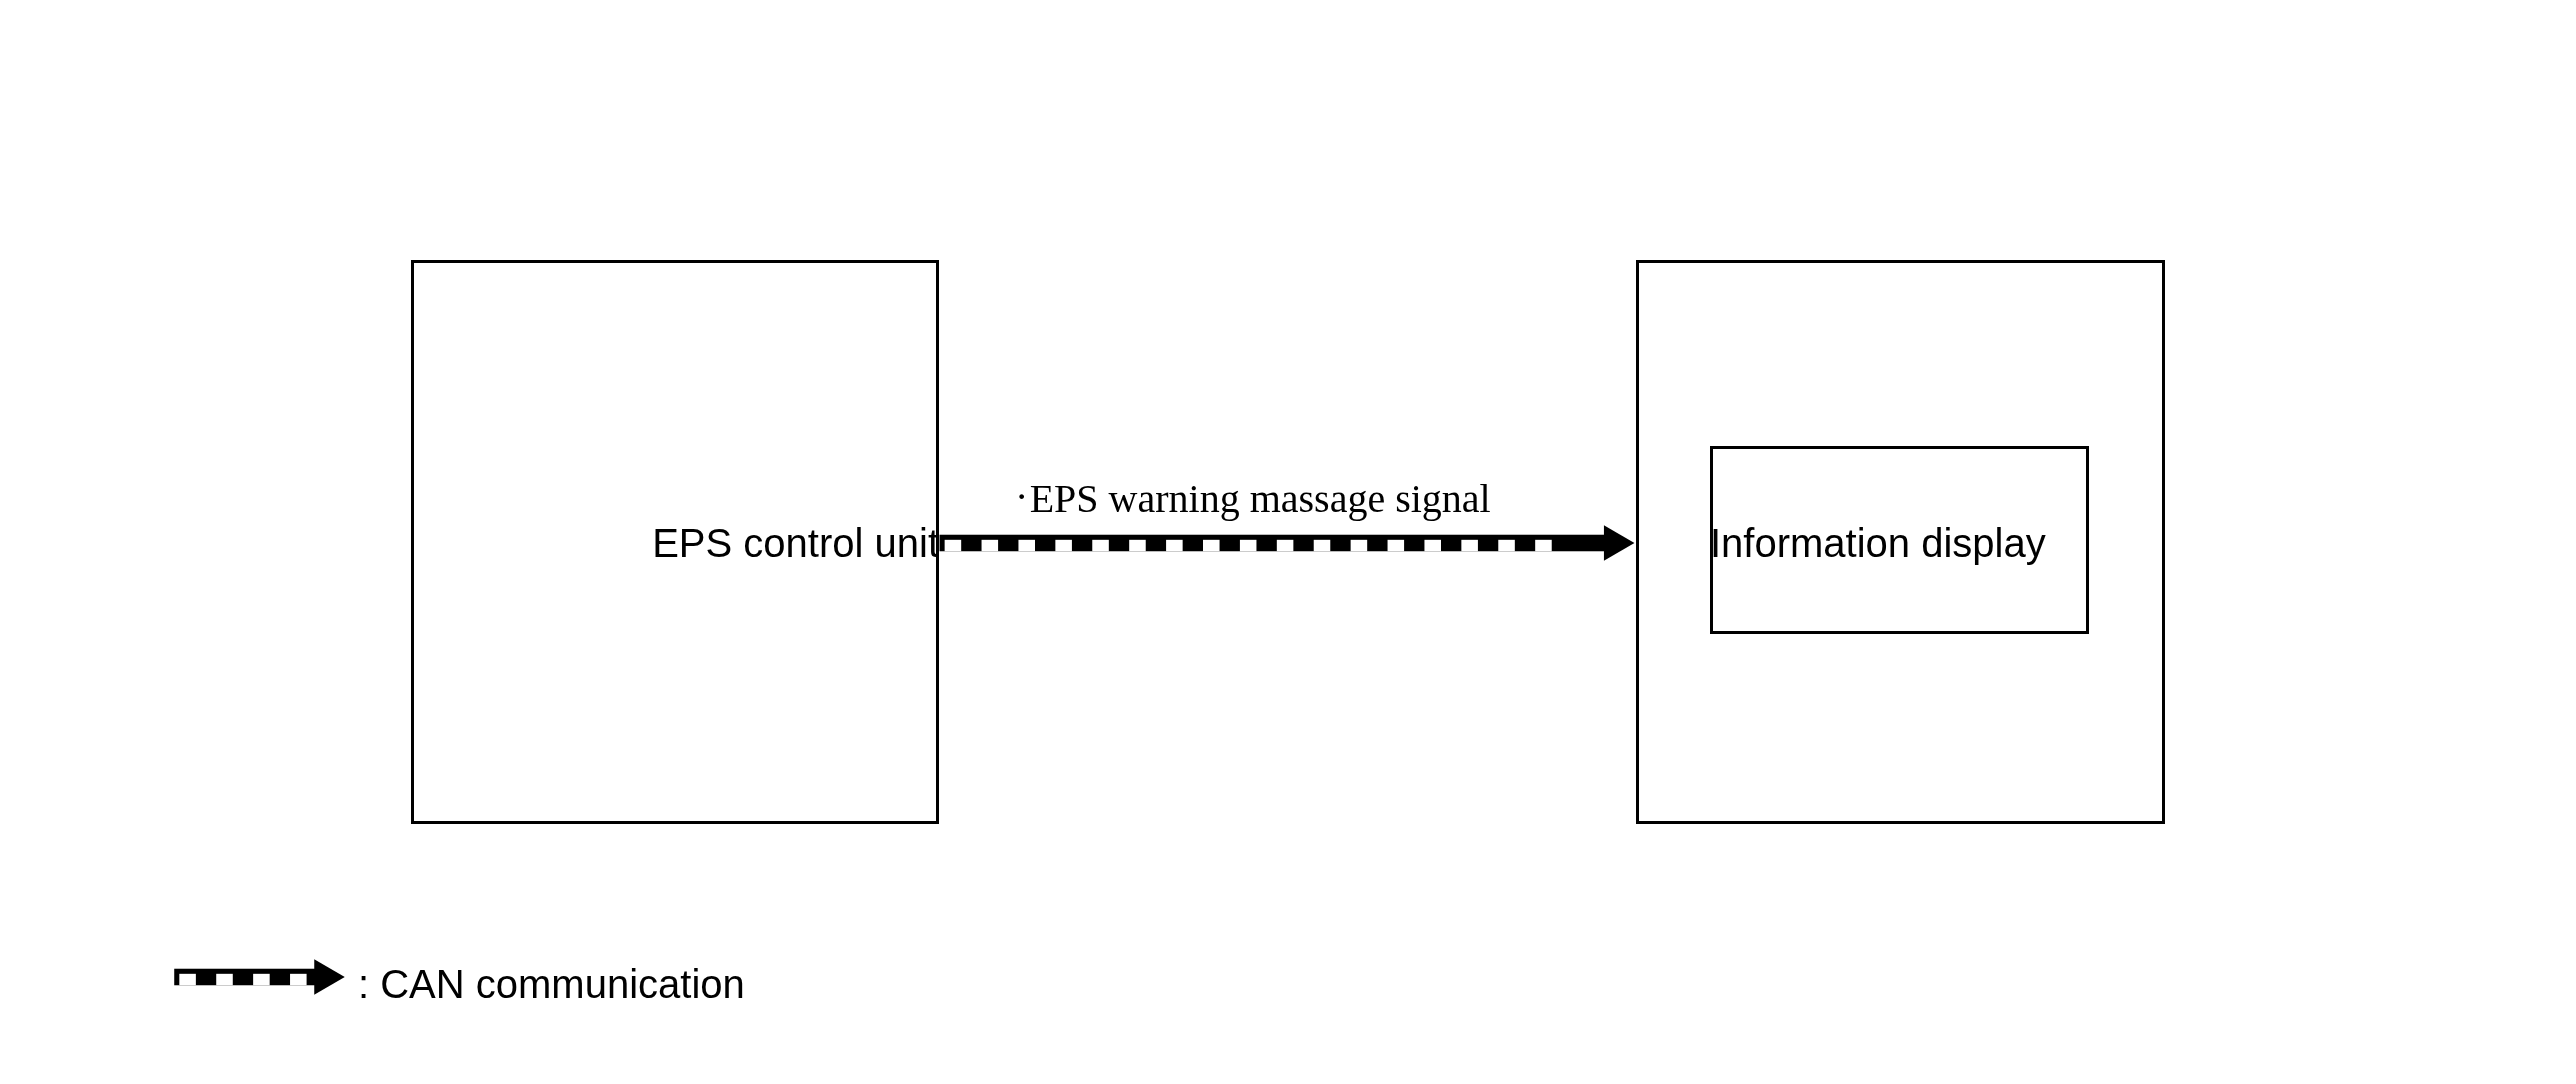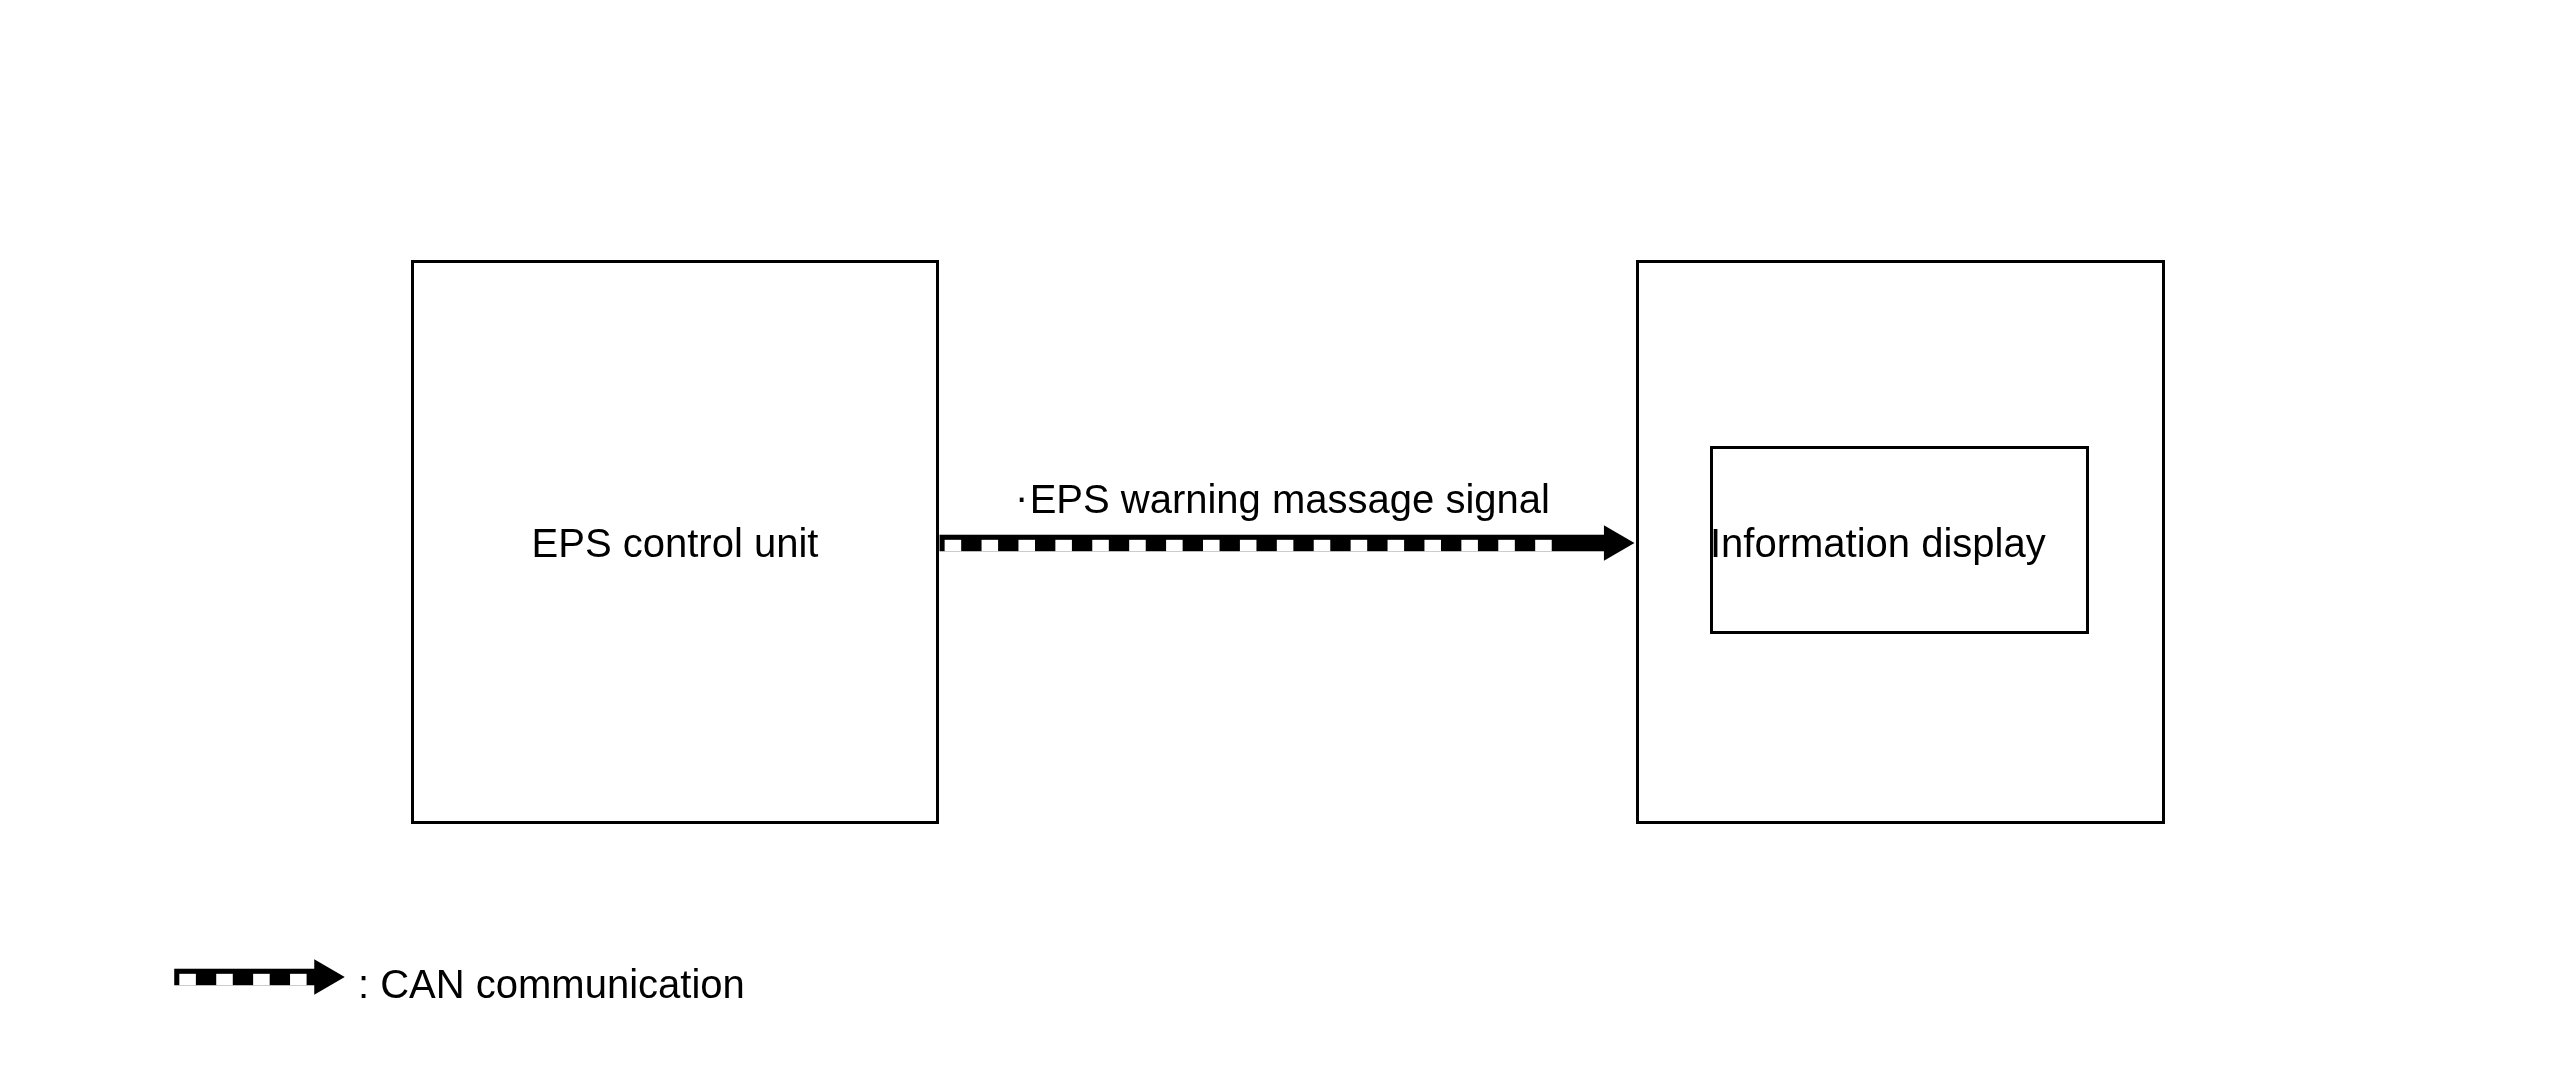--- a/index.html
+++ b/index.html
@@ -58,38 +58,39 @@
     font-size: 40px;
     line-height: 1;
     white-space: nowrap;
     color: #000000;
   }
 
   #eps-control-unit-label {
     left: 411px;
     width: 528px;
     top: 523px;
-    text-align: center;
+    text-align: right;
   }
   #combination-meter-label {
     left: 1636px;
     width: 529px;
     top: 300px;
     text-align: center;
   }
   #information-display-label {
     left: 1710px;
     width: 308px;
     top: 523px;
     text-align: center;
   }
   #signal-label {
     left: 1015px;
     top: 477px;
     text-align: left;
+    font-family: Liberation Serif, serif;
   }
   #signal-label .bullet-dot {
     font-size: 40px;
     vertical-align: 0.06em;
     margin-right: 1.3px;
   }
 
   
   .can-arrow {
     position: absolute;

